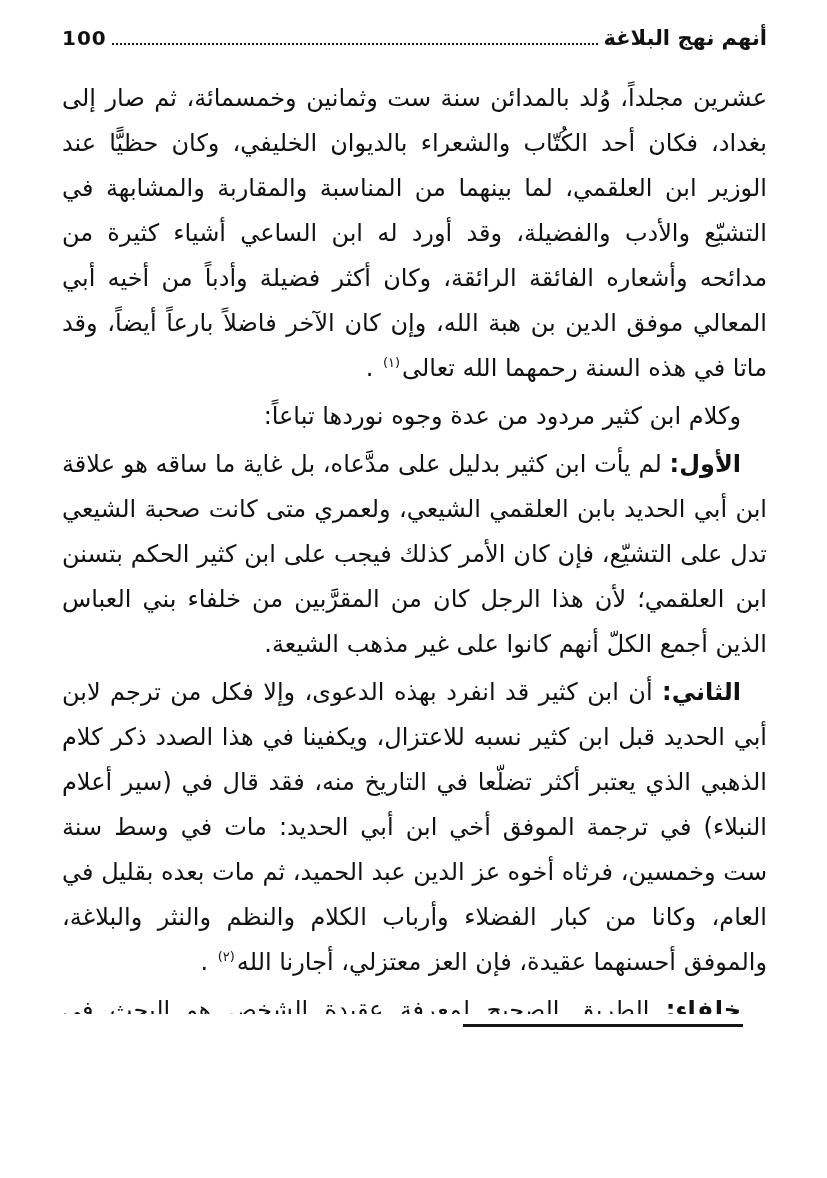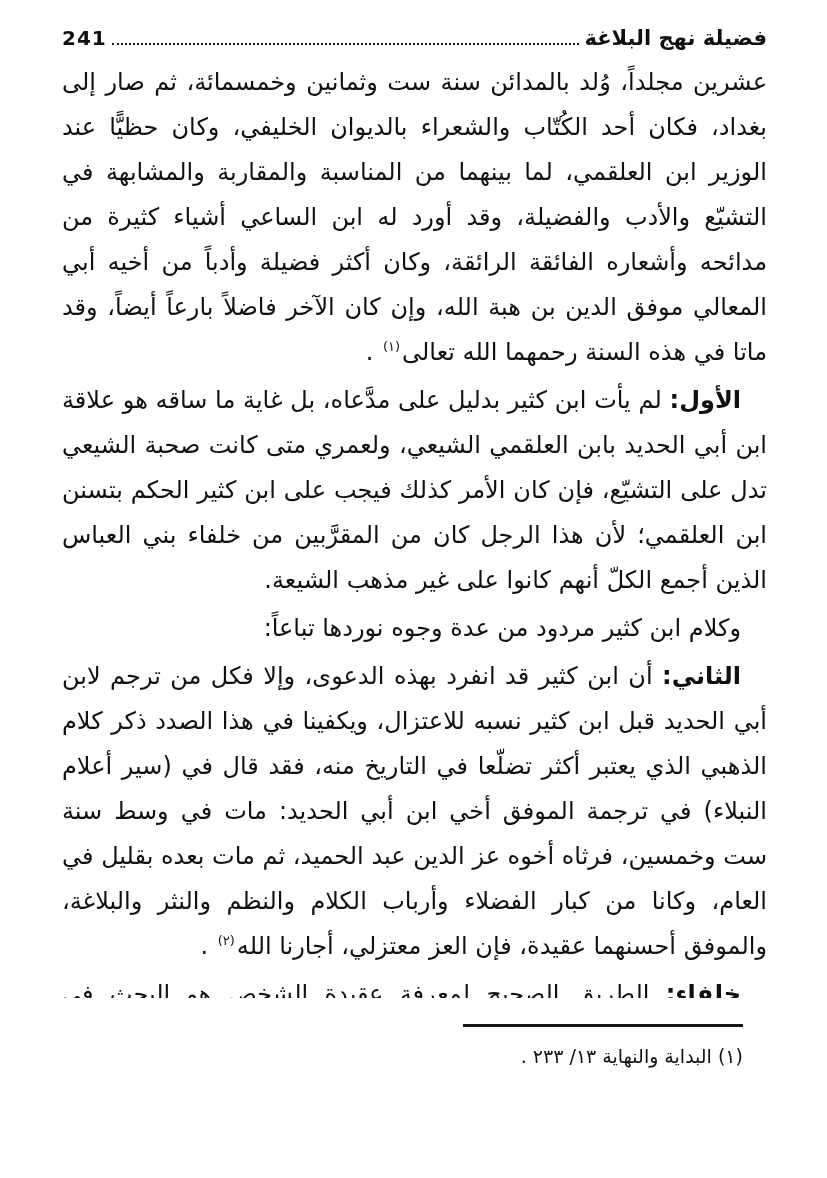--- a/index.html
+++ b/index.html
@@ -25,21 +25,21 @@
   .running-title { font-size: 21px; white-space: nowrap; }
   .leader {
     flex: 1;
     border-bottom: 2.5px dotted #1b1b1b;
     margin: 0 5px 5px 5px;
     height: 0;
   }
   .page-number { font-size: 20px; white-space: nowrap; letter-spacing: 1px; }
   
   .content {
-    margin-top: 10px;
+    margin-top: 26px;
     height: 938px;
     overflow: hidden;
   }
   .para {
     margin: 0 0 3px 0;
     font-size: 24px;
     line-height: 45px;
     text-align: justify;
     text-indent: 26px;
   }
@@ -70,37 +70,36 @@
     line-height: 37px;
     text-align: right;
   }
 </style>
 </head>
 <body>
 
 <div class="page">
 
   <header class="page-header">
-    <span class="running-title">فضيلة نهج البلاغة</span>
+    <span class="running-title">أنهم نهج البلاغة</span>
     <span class="leader"></span>
-    <span class="page-number">241</span>
+    <span class="page-number">100</span>
   </header>
 
   <main class="content">
 
     <p class="para continuation"><span>عشرين مجلداً، وُلد بالمدائن سنة ست وثمانين وخمسمائة، ثم صار إلى بغداد، فكان أحد الكُتّاب والشعراء بالديوان الخليفي، وكان حظيًّا عند الوزير ابن العلقمي، لما بينهما من المناسبة والمقاربة والمشابهة في التشيّع والأدب والفضيلة، وقد أورد له ابن الساعي أشياء كثيرة من مدائحه وأشعاره الفائقة الرائقة، وكان أكثر فضيلة وأدباً من أخيه أبي المعالي موفق الدين بن هبة الله، وإن كان الآخر فاضلاً بارعاً أيضاً، وقد ماتا في هذه السنة رحمهما الله تعالى</span><sup class="fn-ref">(١)</sup><span> .</span></p>
 
+    <p class="para"><span>وكلام ابن كثير مردود من عدة وجوه نوردها تباعاً:</span></p>
+
     <p class="para"><span class="lead">الأول:</span><span> لم يأت ابن كثير بدليل على مدَّعاه، بل غاية ما ساقه هو علاقة ابن أبي الحديد بابن العلقمي الشيعي، ولعمري متى كانت صحبة الشيعي تدل على التشيّع، فإن كان الأمر كذلك فيجب على ابن كثير الحكم بتسنن ابن العلقمي؛ لأن هذا الرجل كان من المقرَّبين من خلفاء بني العباس الذين أجمع الكلّ أنهم كانوا على غير مذهب الشيعة.</span></p>
-
-    <p class="para"><span>وكلام ابن كثير مردود من عدة وجوه نوردها تباعاً:</span></p>
 
     <p class="para"><span class="lead">الثاني:</span><span> أن ابن كثير قد انفرد بهذه الدعوى، وإلا فكل من ترجم لابن أبي الحديد قبل ابن كثير نسبه للاعتزال، ويكفينا في هذا الصدد ذكر كلام الذهبي الذي يعتبر أكثر تضلّعا في التاريخ منه، فقد قال في (سير أعلام النبلاء) في ترجمة الموفق أخي ابن أبي الحديد: مات في وسط سنة ست وخمسين، فرثاه أخوه عز الدين عبد الحميد، ثم مات بعده بقليل في العام، وكانا من كبار الفضلاء وأرباب الكلام والنظم والنثر والبلاغة، والموفق أحسنهما عقيدة، فإن العز معتزلي، أجارنا الله</span><sup class="fn-ref">(٢)</sup><span> .</span></p>
 
     <p class="para"><span class="lead">خلفاء:</span><span> الطريق الصحيح لمعرفة عقيدة الشخص هو البحث في كلماته،</span></p>
 
   </main>
 
   <footer class="footnotes">
     <div class="fn-rule"></div>
-    <div class="fn-line">(١) البداية والنهاية ١٣/ ٢٣٣ .</div>
   </footer>
 
 </div>
 
 </body></html>

